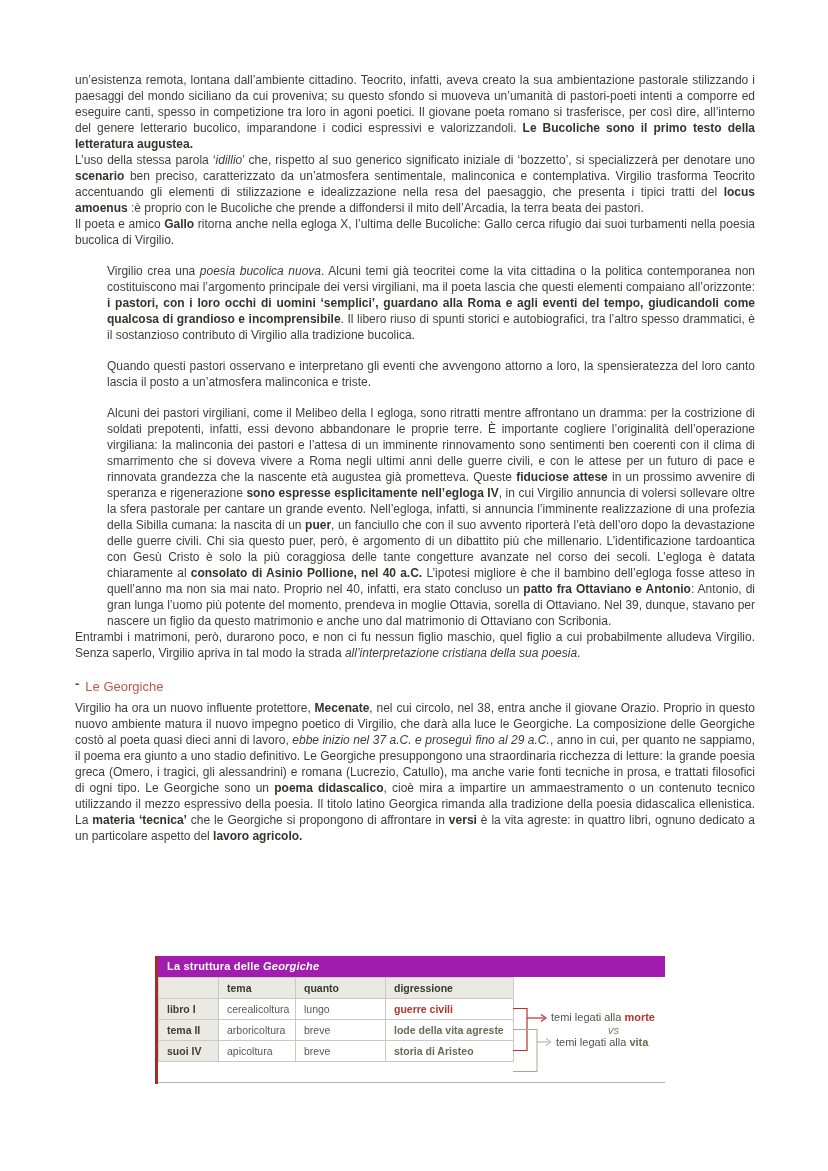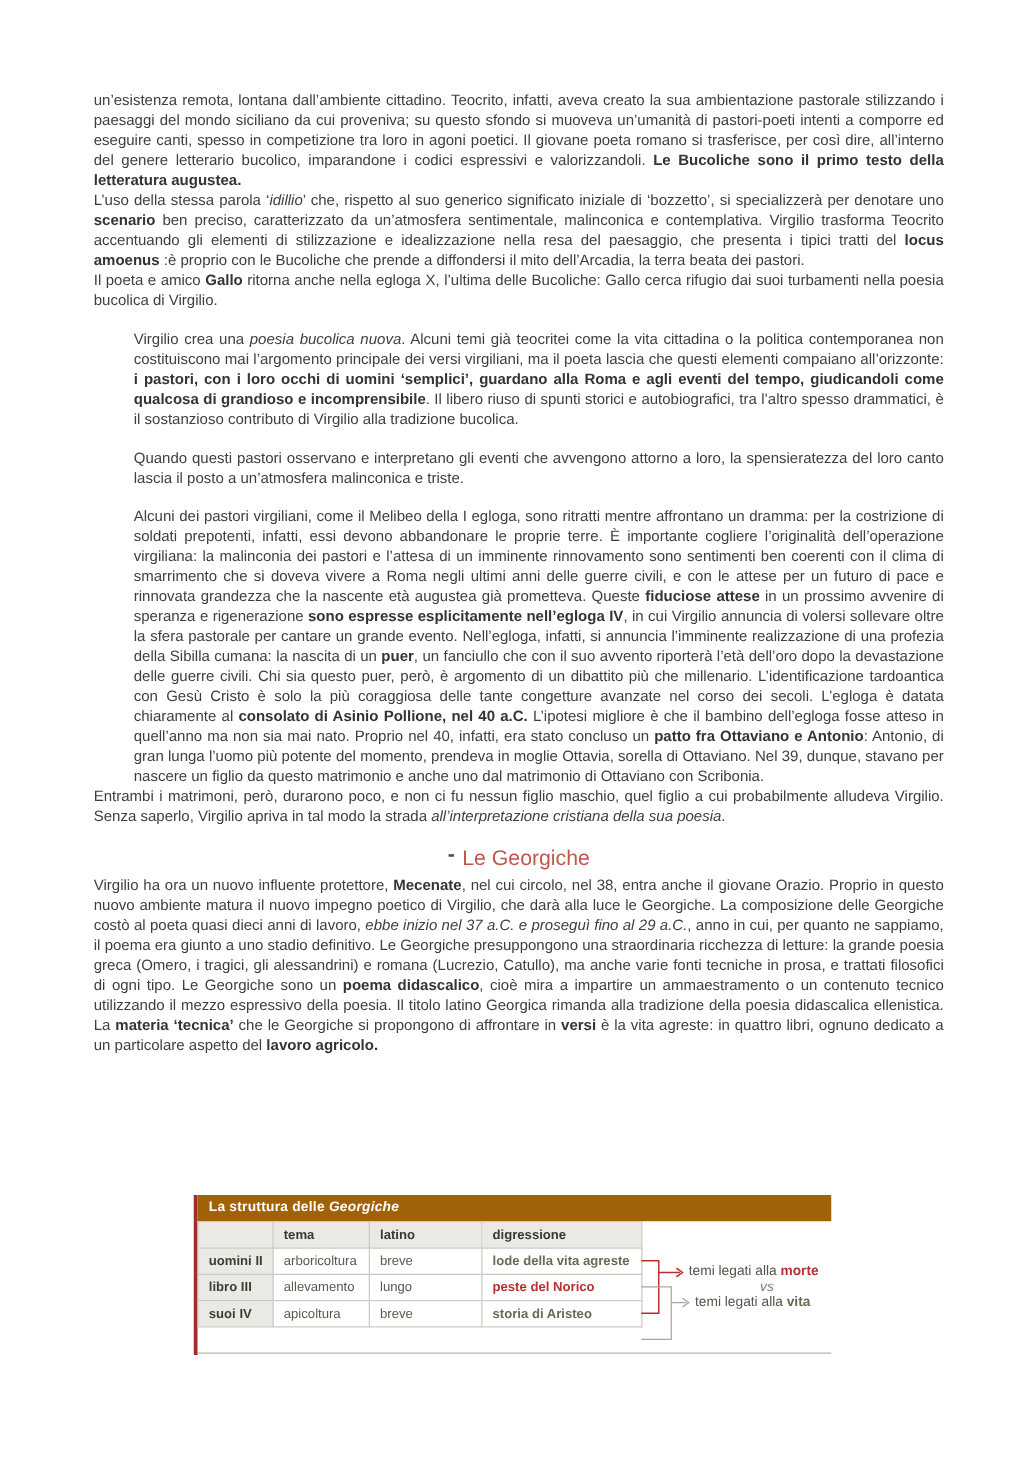--- a/index.html
+++ b/index.html
@@ -17,24 +17,24 @@
     font-size: 12px;
     line-height: 16px;
     text-align: justify;
   }
   .para { margin: 0; }
   .para.gap { margin-top: 15px; margin-left: 32px; }
   .para .bold { font-weight: 700; color: #343431; }
   .para .italic { font-style: italic; }
   .section-heading {
     margin: 18px 0 5px 0;
-    font-size: 17px;
+    font-size: 13px;
     font-weight: 400;
     color: #c1574b;
-    text-align: center;
+    text-align: left;
   }
   .section-heading .marker {
     display: inline-block;
     color: #4a4a47;
     transform: translateY(-3px);
     margin-right: 6px;
     font-weight: 700;
   }
   
   .georgiche-figure {
@@ -46,21 +46,21 @@
     font-family: "Liberation Sans", sans-serif;
   }
   .red-bar {
     position: absolute;
     left: -3.5px; top: 0; bottom: -1.5px; width: 3.5px;
     background: #a12c28;
   }
   .band {
     position: absolute;
     left: 0; top: 0; right: 0; height: 21px;
-    background: #a16207;
+    background: #a21caf;
     color: #ffffff;
     font-size: 11px;
     font-weight: 700;
     line-height: 21px;
     padding-left: 9px;
     box-sizing: border-box;
     letter-spacing: 0.2px;
   }
   .band i { font-style: italic; }
   table.struct {
@@ -131,36 +131,36 @@
         <colgroup>
           <col style="width: 60px;">
           <col style="width: 77px;">
           <col style="width: 90px;">
           <col style="width: 128px;">
         </colgroup>
         <thead>
           <tr>
             <th class="c0"></th>
             <th>tema</th>
-            <th>latino</th>
+            <th>quanto</th>
             <th>digressione</th>
           </tr>
         </thead>
         <tbody>
           <tr>
-            <th class="c0">uomini II</th>
+            <th class="c0">libro I</th>
+            <td>cerealicoltura</td>
+            <td>lungo</td>
+            <td class="dig red">guerre civili</td>
+          </tr>
+          <tr>
+            <th class="c0">tema II</th>
             <td>arboricoltura</td>
             <td>breve</td>
             <td class="dig olive">lode della vita agreste</td>
-          </tr>
-          <tr>
-            <th class="c0">libro III</th>
-            <td>allevamento</td>
-            <td>lungo</td>
-            <td class="dig red">peste del Norico</td>
           </tr>
           <tr>
             <th class="c0">suoi IV</th>
             <td>apicoltura</td>
             <td>breve</td>
             <td class="dig olive">storia di Aristeo</td>
           </tr>
         </tbody>
       </table>
 

